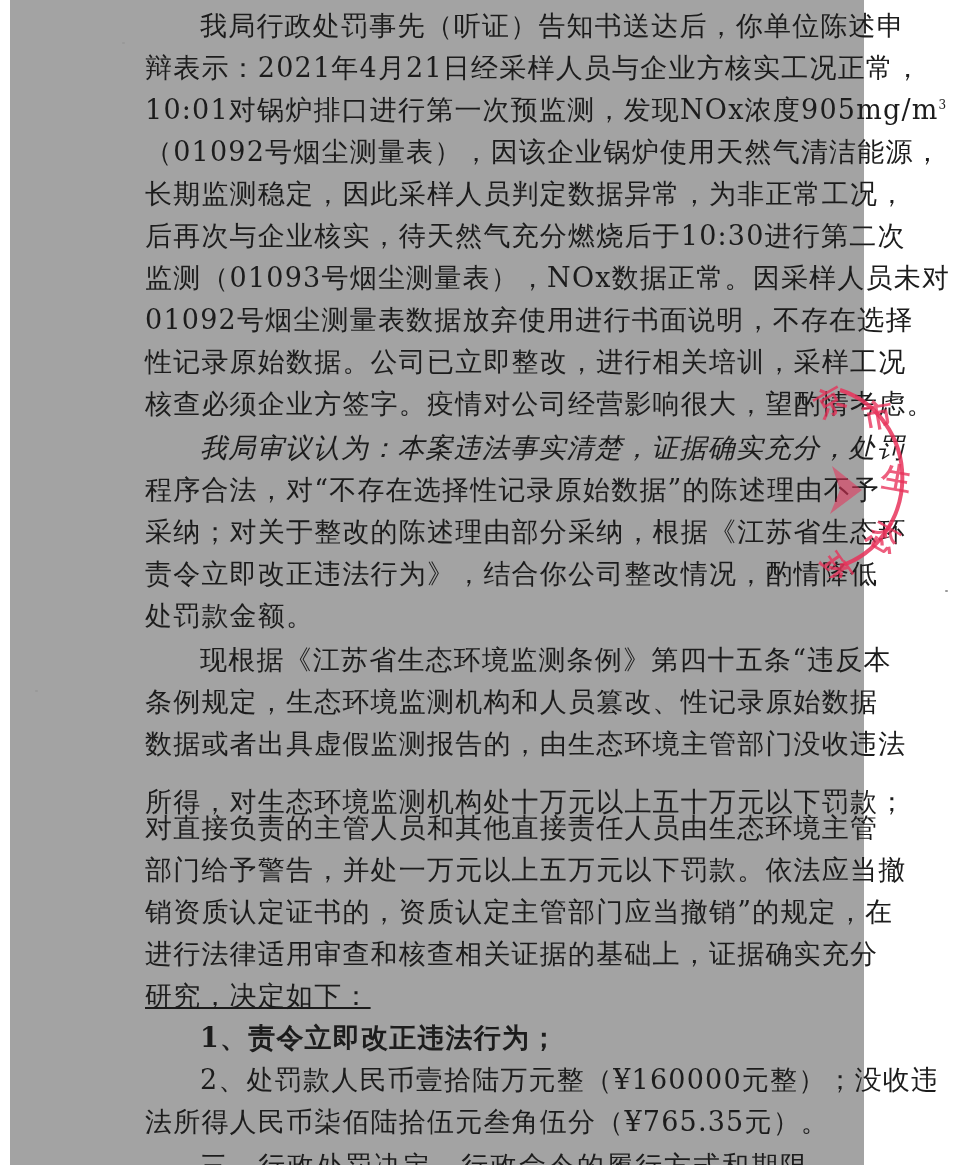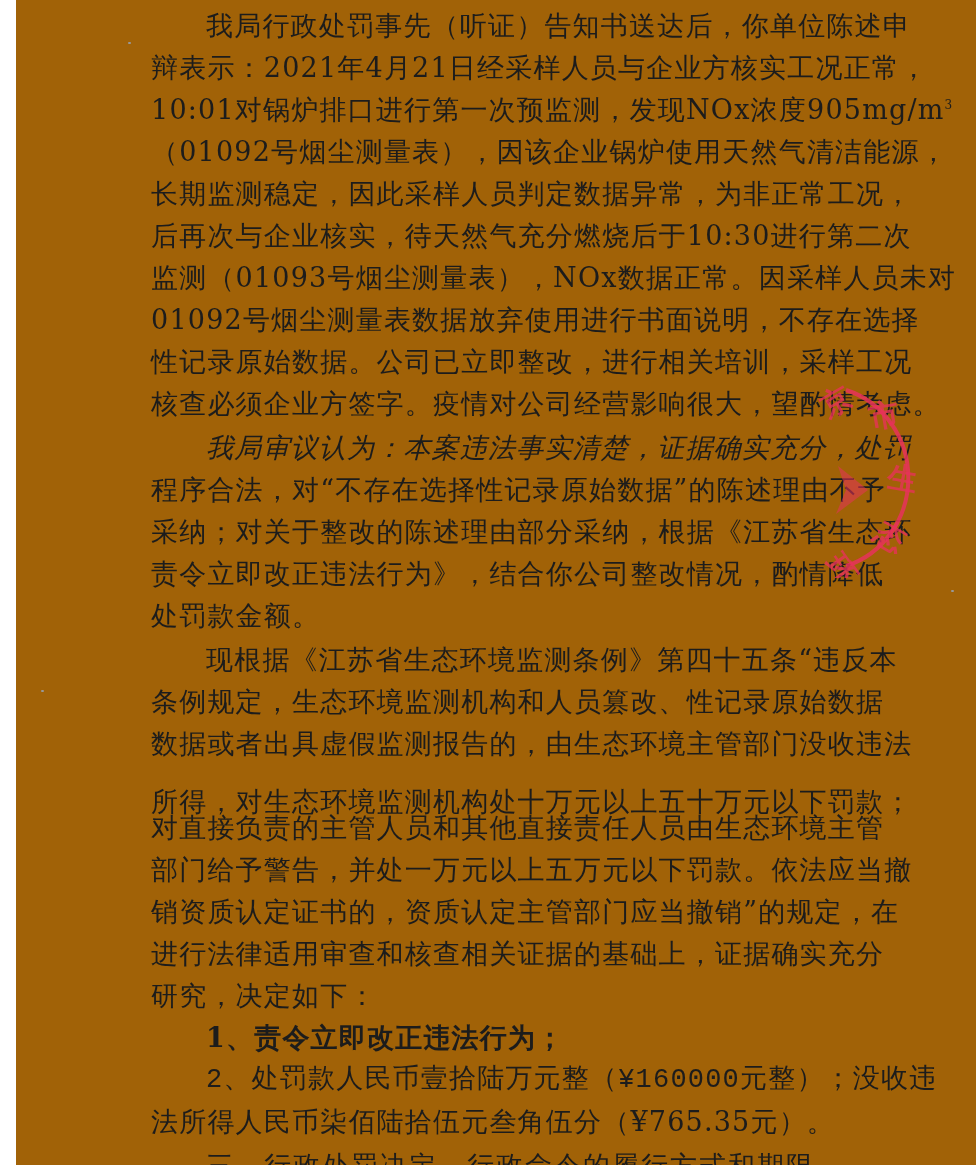--- a/index.html
+++ b/index.html
@@ -10,25 +10,25 @@
     body {
       width: 977px;
       height: 1165px;
       overflow: hidden;
       position: relative;
       font-family: "DejaVu Serif", "Liberation Serif", serif;
       color: #1c1c1c;
     }
     .page {
       position: absolute;
-      left: 16px;
+      left: 10px;
       top: 0;
-      width: 960px;
+      width: 854px;
       height: 1165px;
-      background: #a16207;
+      background: #a3a3a3;
     }
     .line {
       position: absolute;
       left: 135px;
       width: 708px;
       height: 42px;
       font-size: 27px;
       line-height: 42px;
       white-space: nowrap;
       letter-spacing: 1.2px;
@@ -92,23 +92,23 @@
       <div class="line" style="top: 553px;"><span>责令立即改正违法行为》，结合你公司整改情况，酌情降低</span></div>
       <div class="line short" style="top: 595px;"><span>处罚款金额。</span></div>
       <div class="line indent" style="top: 639px;"><span>现根据《江苏省生态环境监测条例》第四十五条“违反本</span></div>
       <div class="line" style="top: 681px;"><span>条例规定，生态环境监测机构和人员篡改、性记录原始数据</span></div>
       <div class="line" style="top: 723px;"><span>数据或者出具虚假监测报告的，由生态环境主管部门没收违法</span></div>
       <div class="line" style="top: 765px; margin-top: 16px;"><span>所得，对生态环境监测机构处十万元以上五十万元以下罚款；</span></div>
       <div class="line" style="top: 807px;"><span>对直接负责的主管人员和其他直接责任人员由生态环境主管</span></div>
       <div class="line" style="top: 849px;"><span>部门给予警告，并处一万元以上五万元以下罚款。依法应当撤</span></div>
       <div class="line" style="top: 891px;"><span>销资质认定证书的，资质认定主管部门应当撤销”的规定，在</span></div>
       <div class="line" style="top: 933px;"><span>进行法律适用审查和核查相关证据的基础上，证据确实充分</span></div>
-      <div class="line short" style="top: 975px;"><span>研究，决定如下：</span></div>
+      <div class="line short" style="top: 975px; text-decoration: underline;"><span>研究，决定如下：</span></div>
       <div class="line indent short" style="top: 1017px; font-weight: bold;"><span>1、责令立即改正违法行为；</span></div>
-      <div class="line indent" style="top: 1059px; font-family: Liberation Mono, monospace;"><span>2、处罚款人民币壹拾陆万元整（¥160000元整）；没收违</span></div>
+      <div class="line indent" style="top: 1059px;"><span>2、处罚款人民币壹拾陆万元整（¥160000元整）；没收违</span></div>
       <div class="line short" style="top: 1101px;"><span>法所得人民币柒佰陆拾伍元叁角伍分（¥765.35元）。</span></div>
       <div class="line indent heading" style="top: 1145px;"><span>三、行政处罚决定、行政命令的履行方式和期限</span></div>
     </div>
 
   <svg class="seal" viewBox="0 0 190 200">
     <g fill="none" stroke-width="4" opacity="0.85" stroke="#e8325a">
       <path d="M 40 12 A 88 92 0 0 1 40 188"></path>
     </g>
     <g stroke="none" opacity="0.55" fill="#e8325a">
       <polygon points="32,88 62,112 30,136 40,112"></polygon>

